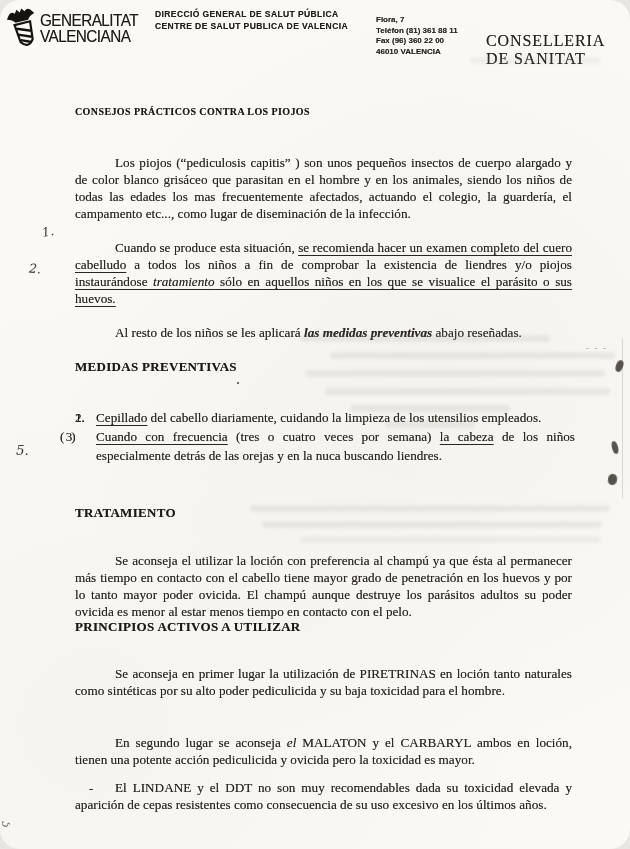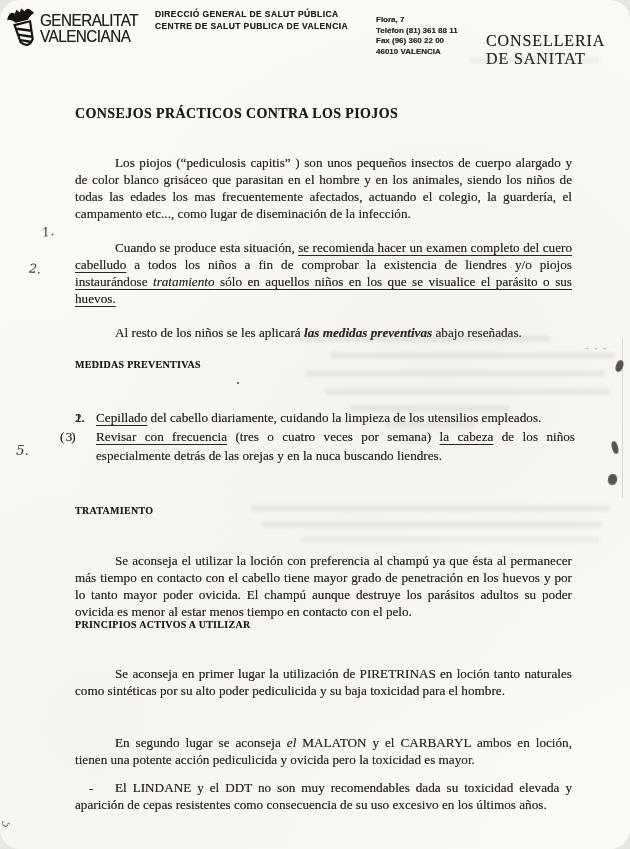--- a/index.html
+++ b/index.html
@@ -18,24 +18,24 @@
   .emblem{position:absolute;left:6px;top:5px;width:36px;height:52px;}
   .logo-text{position:absolute;left:40px;top:13px;font-family:"Liberation Sans",sans-serif;
     font-size:17px;line-height:16px;font-weight:500;letter-spacing:-.6px;color:#1f1b16;
     transform:scaleX(.9);transform-origin:left top;}
   .office{position:absolute;left:155px;top:9px;font-family:"Liberation Sans",sans-serif;
     font-size:8.5px;font-weight:bold;letter-spacing:.4px;line-height:11.5px;color:#23201b;}
   .contact{position:absolute;left:376px;top:15px;font-family:"Liberation Sans",sans-serif;
     font-size:8px;font-weight:600;line-height:10.5px;color:#2c2822;}
   .dept{position:absolute;left:486px;top:12px;font-size:16px;letter-spacing:.9px;color:#26221c;margin-top:20px;}
   
-  .title{position:absolute;left:75px;top:106px;font-size:14px;font-weight:bold;letter-spacing:.4px;color:#1d1915;}
+  .title{position:absolute;left:75px;top:106px;font-size:10px;font-weight:bold;letter-spacing:.4px;color:#1d1915;}
   .para{position:absolute;left:75px;width:497px;font-size:13.2px;line-height:17px;
     text-align:justify;text-indent:40px;}
-  .h{position:absolute;left:75px;font-size:10px;font-weight:bold;letter-spacing:.3px;color:#1d1915;}
+  .h{position:absolute;left:75px;font-size:13px;font-weight:bold;letter-spacing:.3px;color:#1d1915;}
   .u{text-decoration:underline;text-underline-offset:2.5px;text-decoration-thickness:1px;}
   .i{font-style:italic;}
   .b{font-weight:bold;}
   
   .list{position:absolute;left:75px;top:408px;width:500px;font-size:13.2px;line-height:19px;
     list-style:none;margin:0;padding:0;}
   .list li{position:relative;padding-left:21px;text-align:justify;}
   .list .marker{position:absolute;left:0;top:0;text-indent:0;}
   .list li.paren .marker{left:-15px;letter-spacing:-1px;}
   
@@ -98,21 +98,21 @@
   <ol class="list">
     <li>
       <span class="marker">1.</span>
     </li>
     <li>
       <span class="marker">2.</span>
       <span><span class="u">Cepillado</span><span> del cabello diariamente, cuidando la limpieza de los utensilios empleados.</span></span>
     </li>
     <li class="paren">
       <span class="marker">( 3)</span>
-      <span><span class="u">Revisar con frecuencia</span><span> (tres o cuatro veces por semana) </span><span class="u">la cabeza</span><span> de los niños especialmente detrás de las orejas y en la nuca buscando liendres.</span></span>
+      <span><span class="u">Cuando con frecuencia</span><span> (tres o cuatro veces por semana) </span><span class="u">la cabeza</span><span> de los niños especialmente detrás de las orejas y en la nuca buscando liendres.</span></span>
     </li>
   </ol>
 
   <div class="h" style="top:505px">TRATAMIENTO</div>
   <p class="para" style="top:539px"><span>Se aconseja el utilizar la loción con preferencia al champú ya que ésta al permanecer más tiempo en contacto con el cabello tiene mayor grado de penetración en los huevos y por lo tanto mayor poder ovicida. El champú aunque destruye los parásitos adultos su poder ovicida es menor al estar menos tiempo en contacto con el pelo.</span></p>
 
   <div class="h" style="top:619px">PRINCIPIOS ACTIVOS A UTILIZAR</div>
   <p class="para" style="top:652px"><span>Se aconseja en primer lugar la utilización de PIRETRINAS en loción tanto naturales como sintéticas por su alto poder pediculicida y su baja toxicidad para el hombre.</span></p>
   <p class="para" style="top:721px"><span>En segundo lugar se aconseja </span><span class="i">el</span><span> MALATON y el CARBARYL ambos en loción, tienen una potente acción pediculicida y ovicida pero la toxicidad es mayor.</span></p>
 

